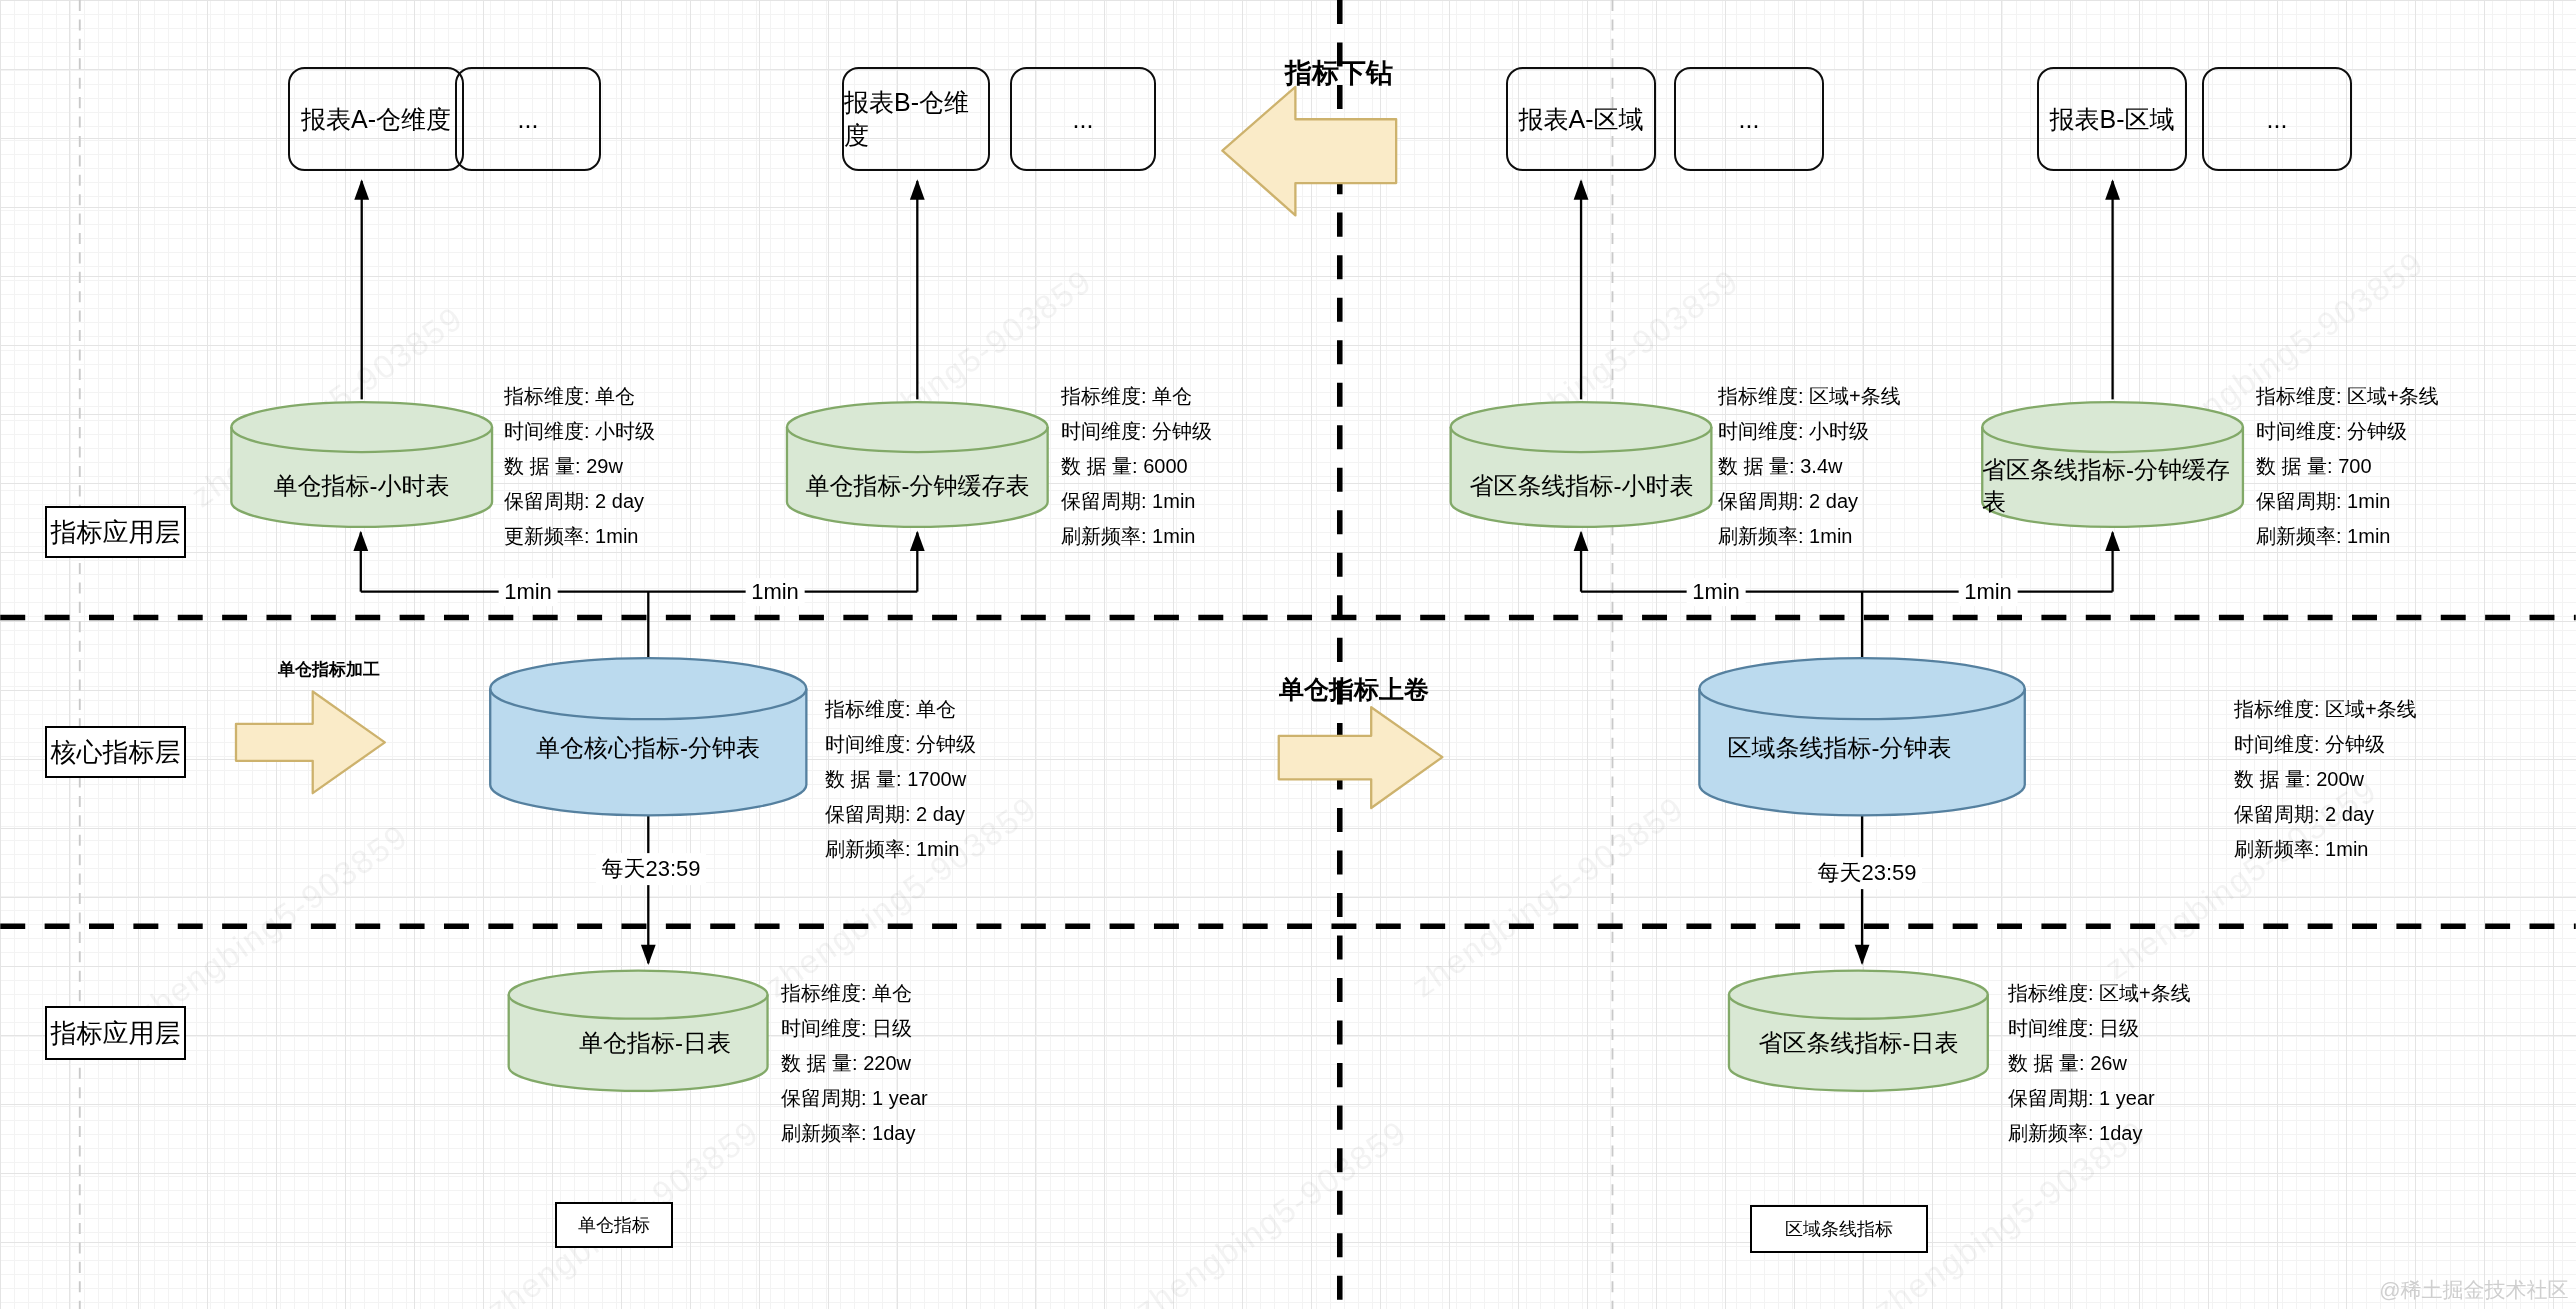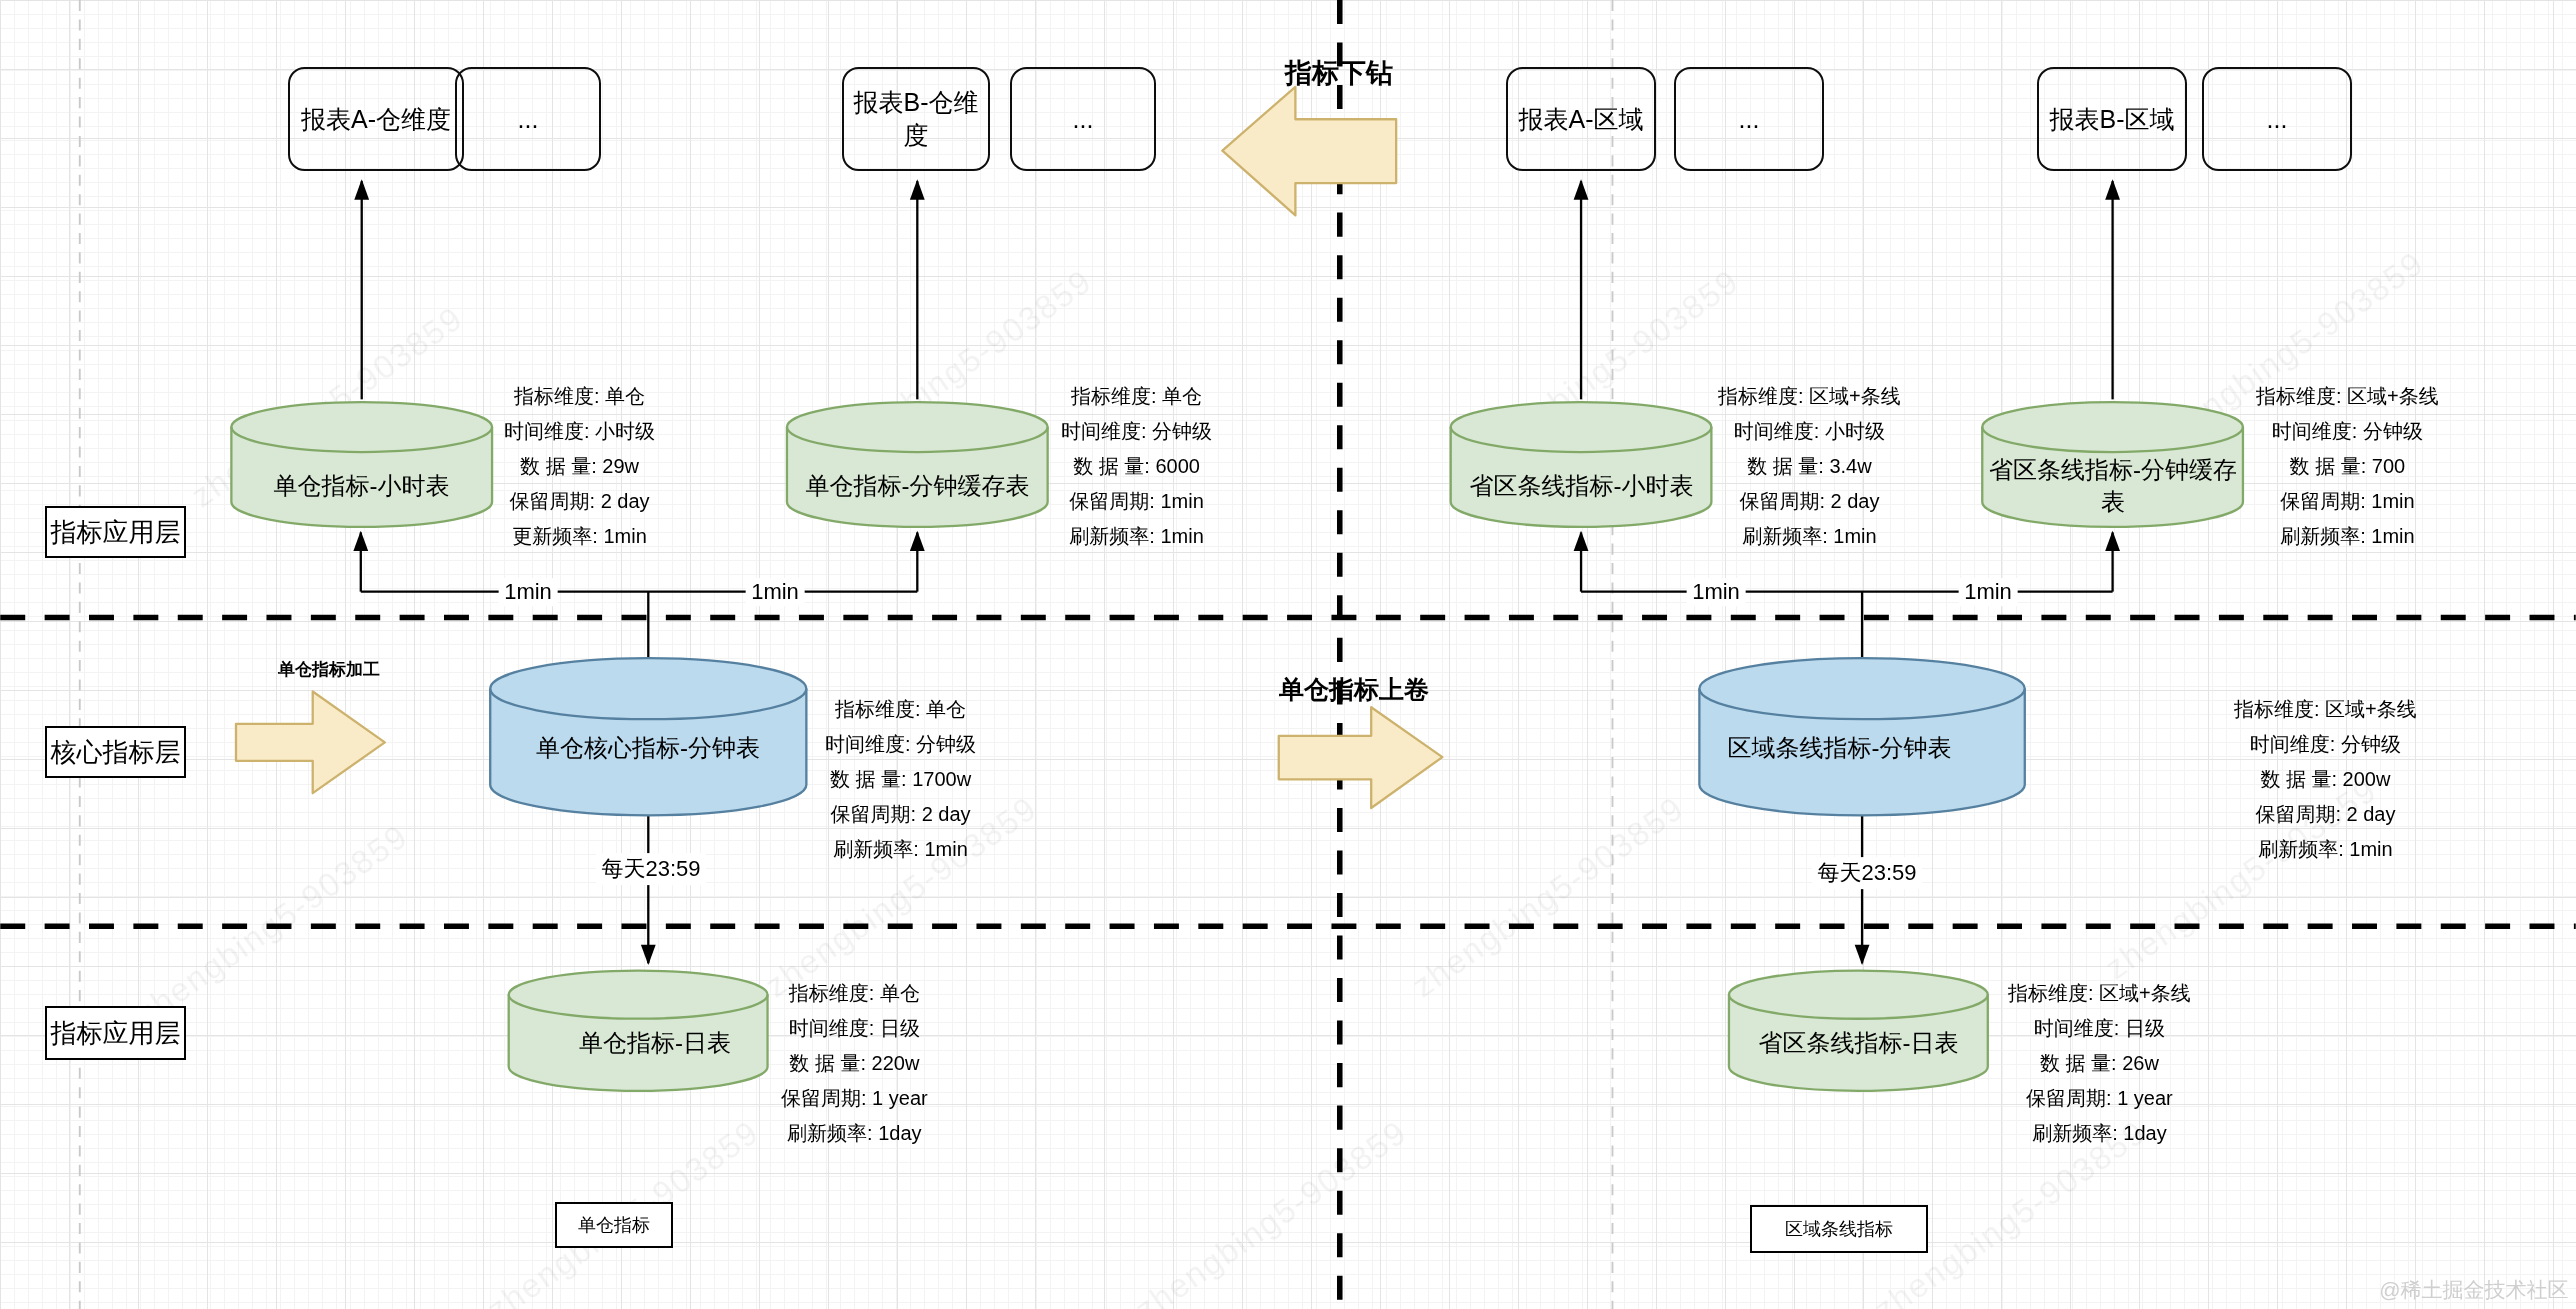--- a/index.html
+++ b/index.html
@@ -22,21 +22,21 @@
   svg.underlay { position:absolute; left:0; top:0; z-index:1; }
   .conn { stroke:#000; stroke-width:2.5; fill:none; }
   .bdash { stroke:#000; stroke-width:6; fill:none; }
   .gdash { stroke:#c9c9c9; stroke-width:2; fill:none; }
   .cylG { fill:#D9E8D4; stroke:#82A968; stroke-width:2.5; }
   .cylGa { fill:none; stroke:#82A968; stroke-width:2.5; }
   .cylB { fill:#BBDAEE; stroke:#55809F; stroke-width:2.5; }
   .cylBa { fill:none; stroke:#55809F; stroke-width:2.5; }
   .fatArrow { fill:#FAEBC8; stroke:#CDB26D; stroke-width:2.5; stroke-linejoin:round; }
 
-  .ov { position:absolute; z-index:2;text-align:center; }
+  .ov { position:absolute; z-index:2; }
   .rbox {
     display:flex; align-items:center; justify-content:center;
     border:2.3px solid #0d0d0d; border-radius:16.6px;
     background:transparent; font-size:25px; font-weight:500;
     height:104px; top:67px;
   }
   .layerbox {
     display:flex; align-items:center; justify-content:center;
     border:2.8px solid #000; background:#fff;
     font-size:26px; font-weight:500;margin-left:17px;

